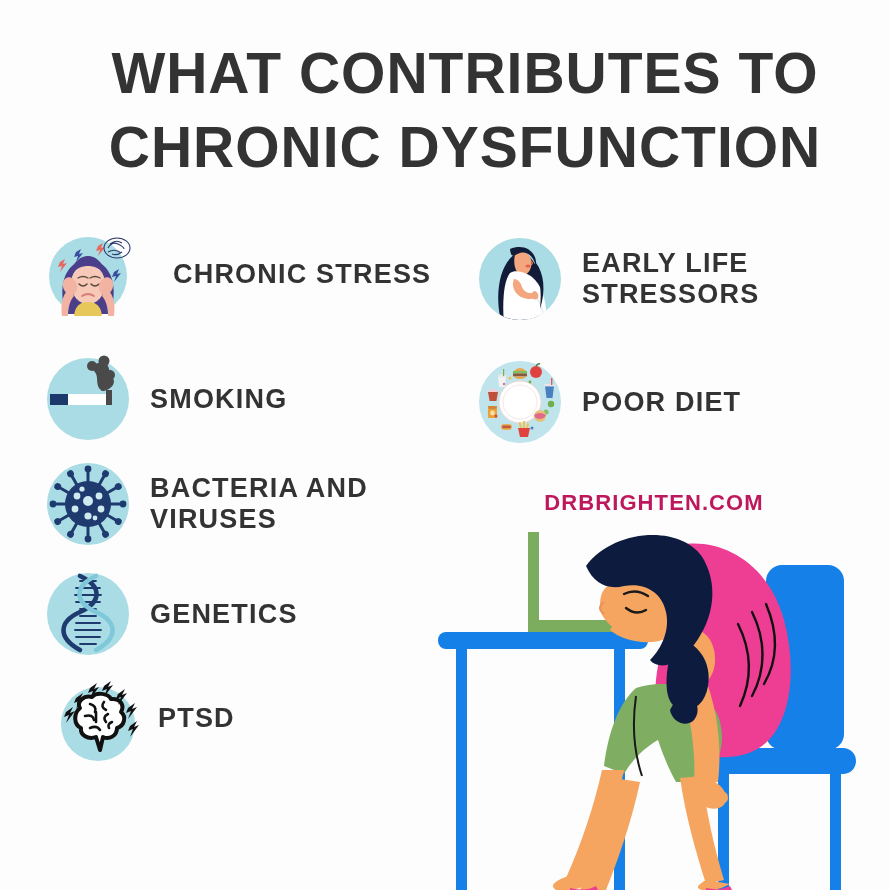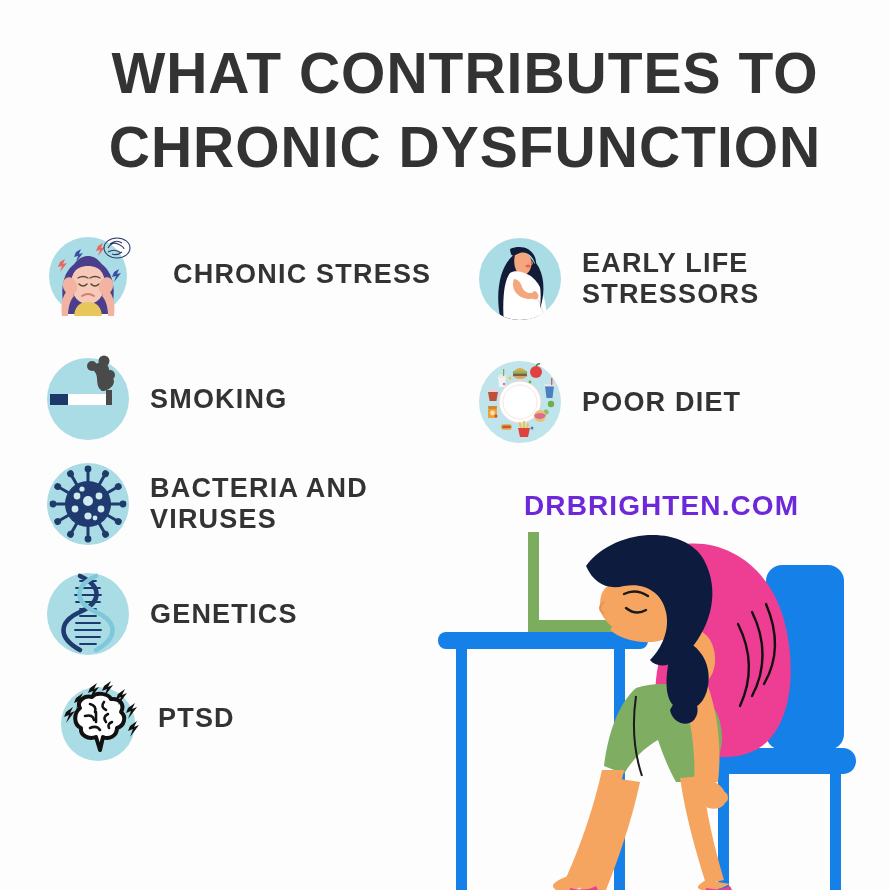--- a/index.html
+++ b/index.html
@@ -71,24 +71,24 @@
   
   #row-early    { left:474px; top:233px; }
   #row-diet     { left:474px; top:356px; }
 
   
   .brand{
     position:absolute;
     left:524px; top:490px;
     width:260px;
     text-align:center;
-    font-size:28px;
+    font-size:22px;
     font-weight:bold;
     letter-spacing:1.1px;
-    color:#6d28d9;
+    color:#be185d;
   }
 
   
   .illustration{
     position:absolute;
     left:418px; top:520px;
     width:472px; height:370px;
   }
   .illustration svg{ display:block; width:100%; height:100%; }
 </style>

